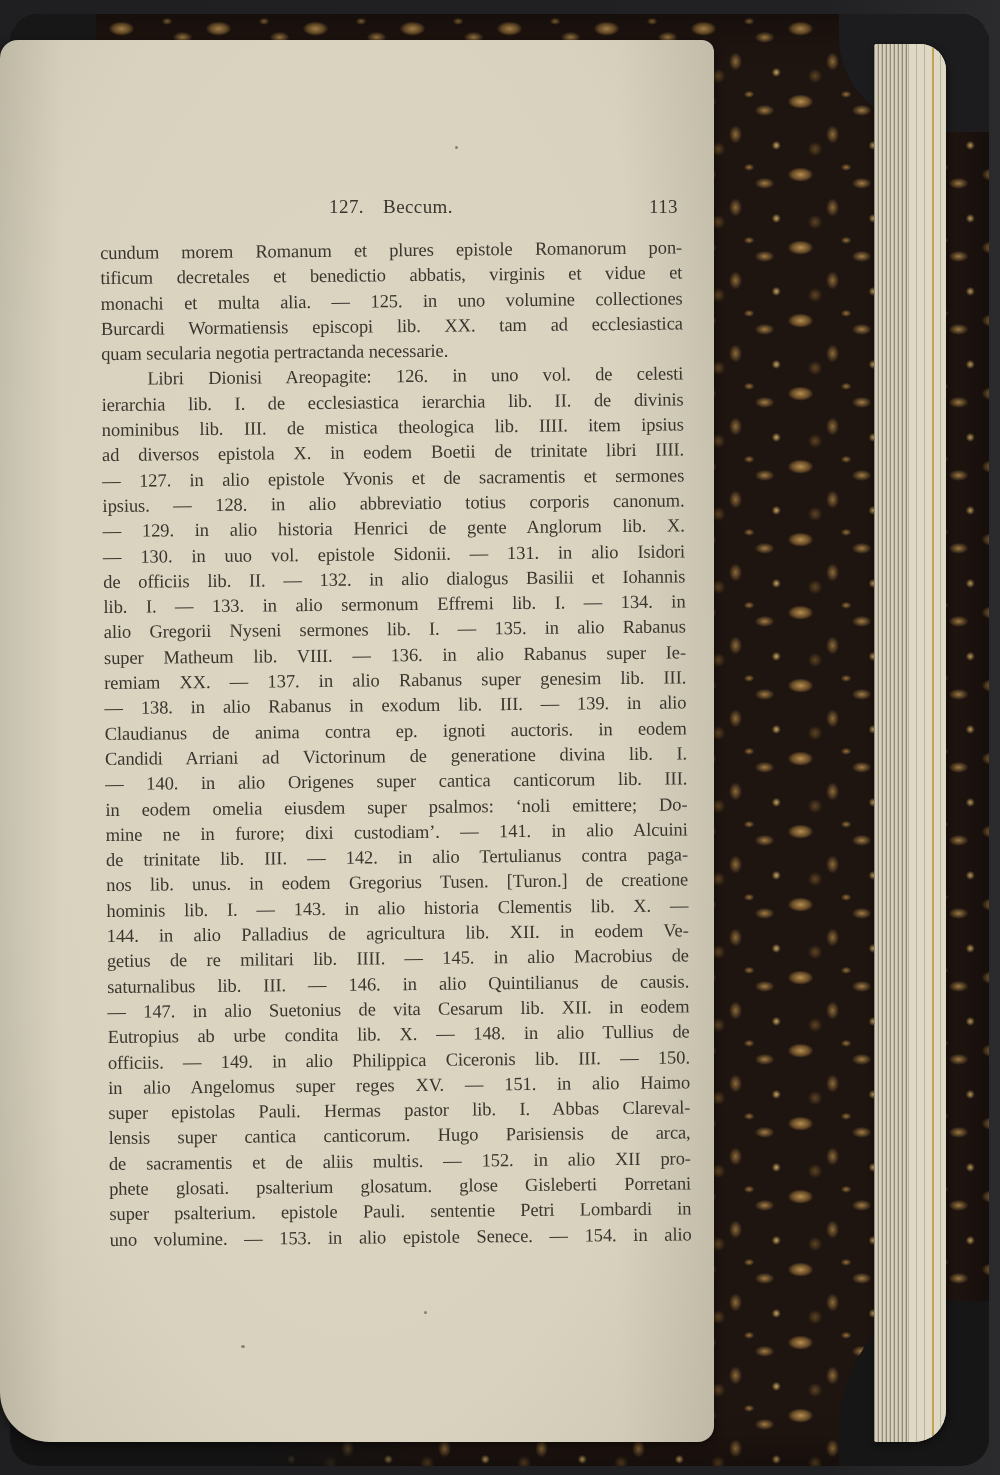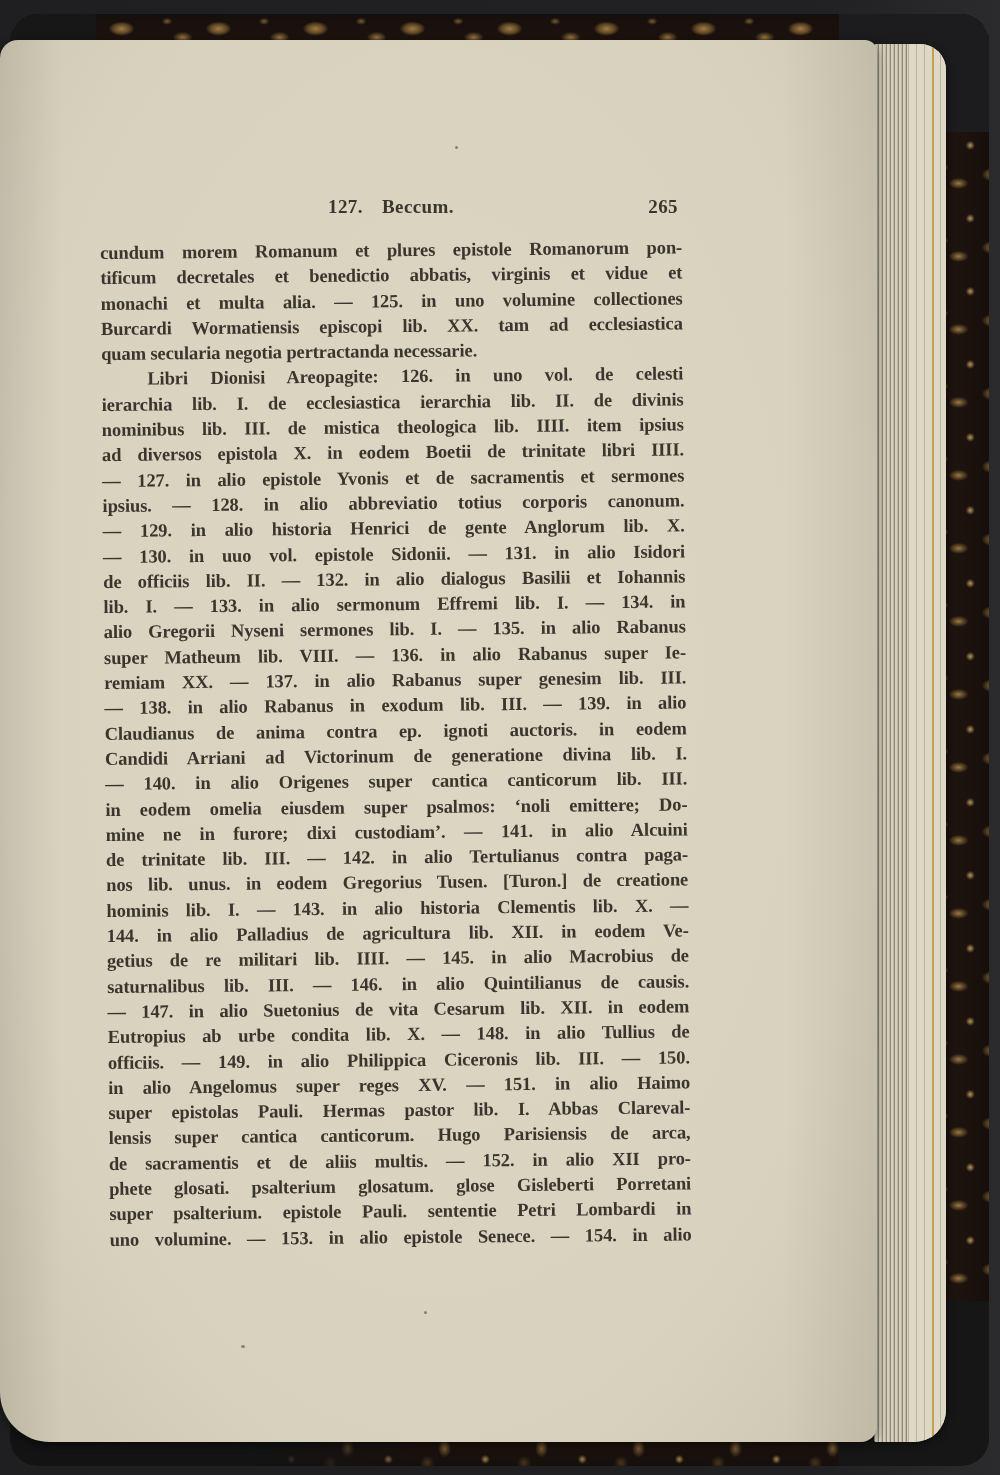--- a/index.html
+++ b/index.html
@@ -43,29 +43,28 @@
   }
   .fe-dense{position:absolute;left:0;top:0;width:34px;height:100%;
     background:repeating-linear-gradient(90deg,#8f8a79 0 1px,#d5cfbc 1px 3px,#beb8a5 3px 4px);}
   .fe-light{position:absolute;left:34px;top:0;width:38px;height:100%;
     background:
       linear-gradient(90deg, rgba(0,0,0,0) 24px, #c2a355 24px, #c2a355 26px, rgba(0,0,0,0) 26px),
       repeating-linear-gradient(90deg, rgba(140,134,118,.45) 0 1px, rgba(0,0,0,0) 1px 8px),
       #ded8c5;}
   
   .page{
-    position:absolute;left:0;top:40px;width:877px;height:1402px;
+    position:absolute;left:0;top:40px;width:714px;height:1402px;
     border-radius:18px 12px 16px 50px;
     background:
       linear-gradient(90deg, rgba(120,115,100,.20), rgba(0,0,0,0) 62px),
       linear-gradient(270deg, rgba(130,125,108,.18), rgba(0,0,0,0) 95px),
       radial-gradient(ellipse at 50% 45%, #dcd6c3 0%, var(--page) 70%, #ccc6b2 100%);
     box-shadow:0 3px 9px rgba(0,0,0,.5);
     color:var(--ink);
-    font-weight:bold;
   }
   .page-header{
     position:absolute;top:156px;left:100px;width:582px;height:26px;
     font-size:19px;letter-spacing:.4px;
   }
   .header-center{position:absolute;left:0;right:0;text-align:center;}
   .chapter-number{margin-right:14px;}
   .page-number{position:absolute;right:4px;top:0;}
   .body-text{
     position:absolute;top:201px;left:100px;width:582px;
@@ -97,21 +96,21 @@
     <div class="fe-light"></div>
   </div>
 
   <div class="page">
 
     <div class="page-header">
       <span class="header-center">
         <span class="chapter-number">127.</span>
         <span>Beccum.</span>
       </span>
-      <span class="page-number">265</span>
+      <span class="page-number">113</span>
     </div>
 
     <div class="body-text">
         <div class="line">cundum morem Romanum et plures epistole Romanorum pon-</div>
         <div class="line">tificum decretales et benedictio abbatis, virginis et vidue et</div>
         <div class="line">monachi et multa alia. — 125. in uno volumine collectiones</div>
         <div class="line">Burcardi Wormatiensis episcopi lib. XX. tam ad ecclesiastica</div>
         <div class="line no-just">quam secularia negotia pertractanda necessarie.</div>
         <div class="line ind">Libri Dionisi Areopagite: 126. in uno vol. de celesti</div>
         <div class="line">ierarchia lib. I. de ecclesiastica ierarchia lib. II. de divinis</div>

